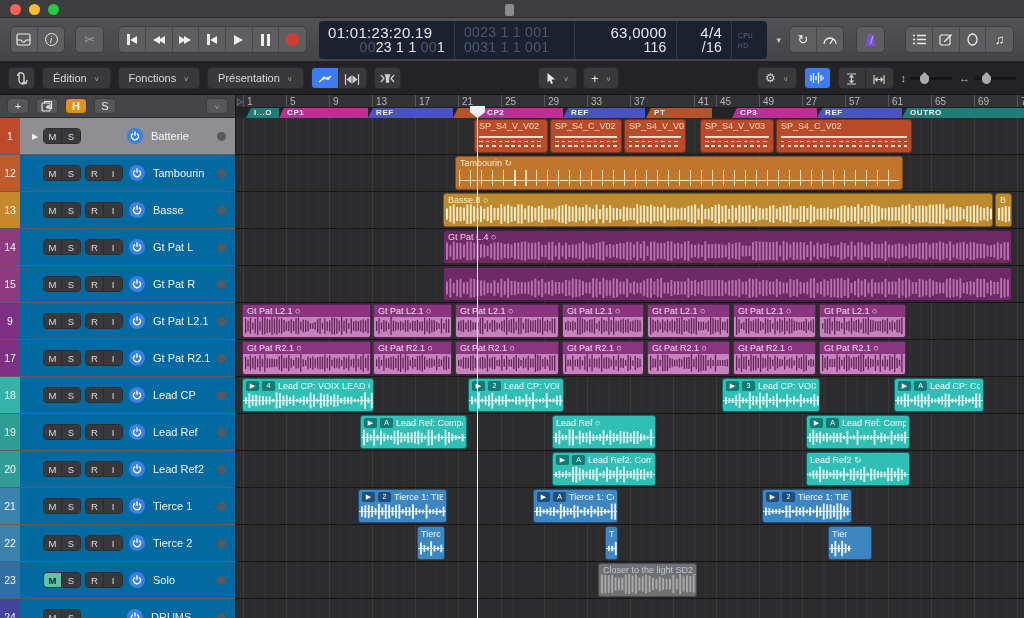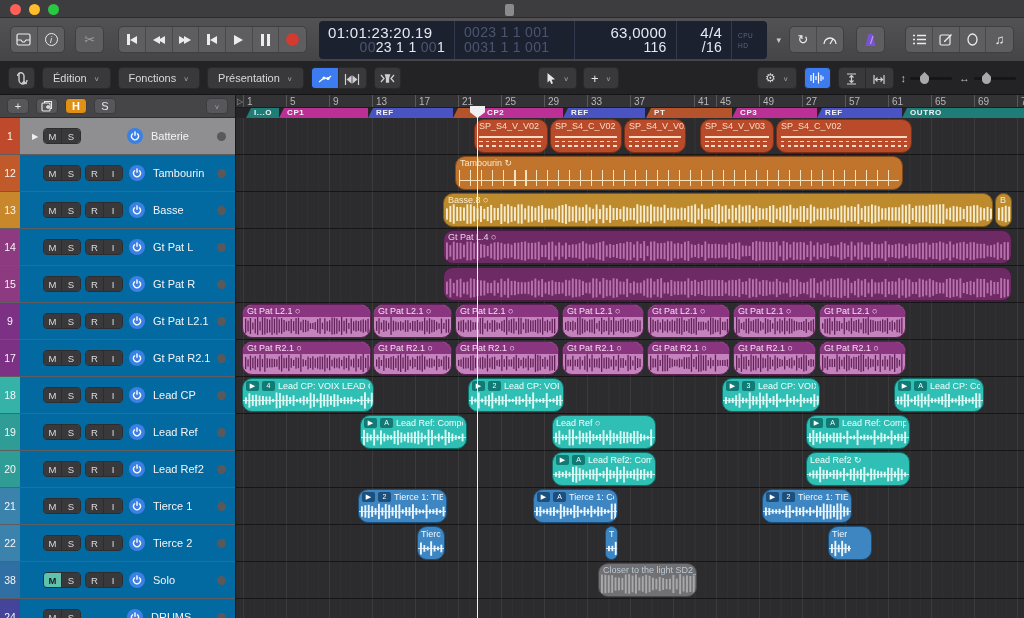--- a/index.html
+++ b/index.html
@@ -119,21 +119,21 @@
             line-height:10px; padding-left:8px; overflow:hidden; }
   .lanes { position:relative; height:500px; overflow:hidden;
            background-color:#2c2c2e;
            background-image:
              repeating-linear-gradient(to right, rgba(255,255,255,.05) 0 1px, transparent 1px 43px),
              repeating-linear-gradient(to right, rgba(255,255,255,.018) 0 1px, transparent 1px 10.75px);
            background-position:7px 0; }
   .lane { height:37px; border-bottom:1px solid rgba(0,0,0,.5); position:relative; }
 
   
-  .region { position:absolute; top:1px; height:34px; border-radius:10px; overflow:hidden;
+  .region { position:absolute; top:1px; height:34px; border-radius:3px; overflow:hidden;
             font-size:9px; white-space:nowrap; }
   .rlabel { padding:1px 4px 0; height:11px; line-height:10px; overflow:hidden; }
   .mid-line { height:1.5px; margin:5px 4px 0; }
   .mid-dash { height:1.5px; margin:3px 4px 0; }
   .tickbody { position:absolute; left:3px; right:3px; top:13px; bottom:3px; }
   .thead { display:flex; align-items:center; gap:3px; padding:1px 3px 0; height:12px; }
   .badge { width:13px; height:10px; border-radius:2px; color:#fff; font-size:7px;
            display:flex; align-items:center; justify-content:center; flex:none; }
   .tlabel { overflow:hidden; }
   .wsvg { position:absolute; left:0; bottom:1px; }
@@ -659,21 +659,21 @@
                 <svg width="10" height="10" viewBox="0 0 12 12">
                   <path d="M6 1v4.2" stroke="#fff" stroke-width="1.7" stroke-linecap="round" fill="none"></path>
                   <path d="M3.1 3.4a4.1 4.1 0 1 0 5.8 0" stroke="#fff" stroke-width="1.6" fill="none" stroke-linecap="round"></path>
                 </svg>
               </div>
               <div class="tname">Tierce 2</div>
               <div class="tdot"></div>
             </div>
           </div>
           <div class="trow">
-            <div class="tnum" style="background: rgb(47, 111, 163);">38</div>
+            <div class="tnum" style="background: rgb(47, 111, 163);">23</div>
             <div class="tcontent">
               <span class="disc"></span>
               <div class="pill">
                 <div class="tkb on">M</div>
                 <div class="tkb">S</div>
               </div>
               <div class="pill ri">
                 <div class="tkb">R</div>
                 <div class="tkb">I</div>
               </div>
@@ -732,21 +732,21 @@
           <span class="rtick" style="left: 738px;">69</span>
           <span class="rtick" style="left: 781px;">73</span>
         </div>
       <div class="mstrip" id="mstrip">
           <div class="marker" style="left: 10px; width: 33px; background: rgb(31, 125, 120);">I...O</div>
           <div class="marker" style="left: 43px; width: 89px; background: rgb(187, 48, 149);">CP1</div>
           <div class="marker" style="left: 132px; width: 85px; background: rgb(74, 83, 194);">REF</div>
           <div class="marker" style="left: 217px; width: 26px; background: rgb(181, 84, 44);"></div>
           <div class="marker" style="left: 243px; width: 84px; background: rgb(187, 48, 149);">CP2</div>
           <div class="marker" style="left: 327px; width: 82px; background: rgb(74, 83, 194);">REF</div>
-          <div class="marker" style="left: 410px; width: 86px; background: rgb(181, 84, 44);">PT</div>
+          <div class="marker" style="left: 410px; width: 66px; background: rgb(181, 84, 44);">PT</div>
           <div class="marker" style="left: 496px; width: 85px; background: rgb(187, 48, 149);">CP3</div>
           <div class="marker" style="left: 581px; width: 85px; background: rgb(74, 83, 194);">REF</div>
           <div class="marker" style="left: 666px; width: 122px; background: rgb(31, 125, 120);">OUTRO</div>
         </div>
       <div class="lanes" id="lanes">
           <div class="lane">
             <div class="region" style="left: 238px; width: 74px; background: rgb(185, 74, 42); border: 1px solid rgb(126, 47, 26); color: rgb(246, 220, 194);">
               <div class="rlabel">SP_S4_V_V02</div>
               <div class="mid-line" style="background:#f6dcc2"></div>
               <div class="mid-dash" style="background:repeating-linear-gradient(90deg,#f6dcc2 0 3.5px,transparent 3.5px 6.5px)"></div>

